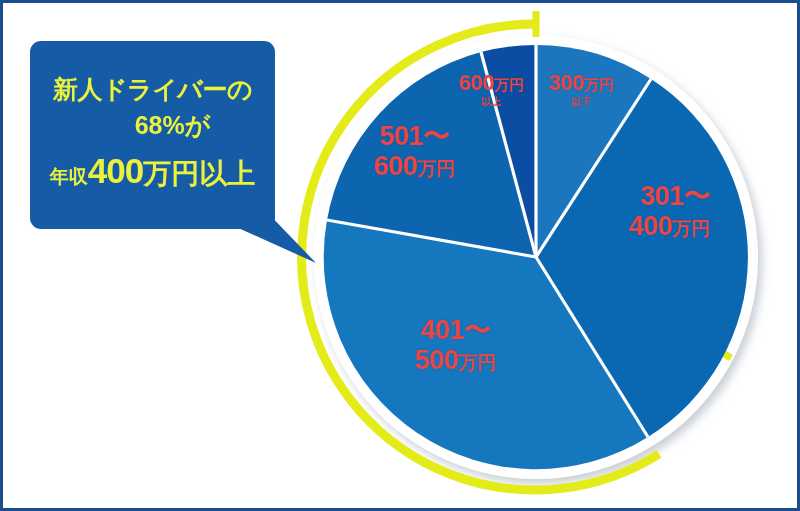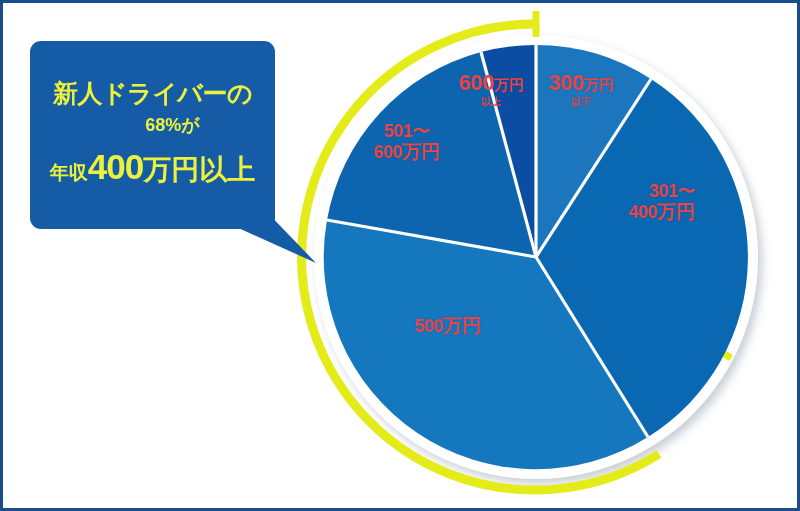--- a/index.html
+++ b/index.html
@@ -48,42 +48,42 @@
     overflow: visible;
   }
   .callout-line {
     color: #ecf13c;
     text-align: center;
     line-height: 1.18;
     white-space: nowrap;
     font-weight: bold;
   }
   #callout-line-1 { font-size: 25px; letter-spacing: -0.5px; margin-bottom: 7px; }
-  #callout-line-2 { font-size: 18px; margin-bottom: 9px; margin-left: 40px; }
+  #callout-line-2 { font-size: 25px; margin-bottom: 9px; margin-left: 40px; }
   #callout-line-3 {
     font-size: 19px;
     display: flex;
     align-items: baseline;
     gap: 0px;
   }
   #callout-pct-big { font-size: 35px; font-weight: bold; letter-spacing: -1px; }
   #callout-unit { font-size: 28px; font-weight: bold; }
 
   
   .pie-label {
     position: absolute;
     color: #ef4444;
     font-weight: bold;
     text-align: center;
     line-height: 1.12;
     z-index: 4;
     white-space: nowrap;
     text-shadow: 0 0 2px rgba(10,60,110,0.30);
   }
-  .pl-main { font-size: 18px; letter-spacing: -0.5px; }
+  .pl-main { font-size: 27px; letter-spacing: -0.5px; }
   .pl-unit { font-size: 19px; }
   .pl-small .pl-main { font-size: 22px; }
   .pl-small .pl-unit { font-size: 15px; }
   .pl-sub { font-size: 10px; font-weight: bold; }
 
   #label-300 { left: 546px; top: 68px; }
   #label-600 { left: 456px; top: 68px; }
   #label-501 { left: 371px; top: 118px; }
   #label-301 { left: 626px; top: 178px; text-align: right; }
   #label-401 { left: 412px; top: 312px; }
@@ -150,20 +150,21 @@
     </div>
 
     <div class="pie-label" id="label-301">
       <div class="pl-main">301〜</div>
       <div>
         <span class="pl-main">400</span><span class="pl-unit">万円</span>
       </div>
     </div>
 
     <div class="pie-label" id="label-401">
+      <div class="pl-main">401〜</div>
       <div>
         <span class="pl-main">500</span><span class="pl-unit">万円</span>
       </div>
     </div>
   </div>
 
   <div id="callout">
     <svg id="callout-tail" viewBox="0 0 100 58" xmlns="http://www.w3.org/2000/svg">
       <path d="M 2 0 L 72 0 L 126 56 Z" fill="#155ba6"></path>
     </svg>

